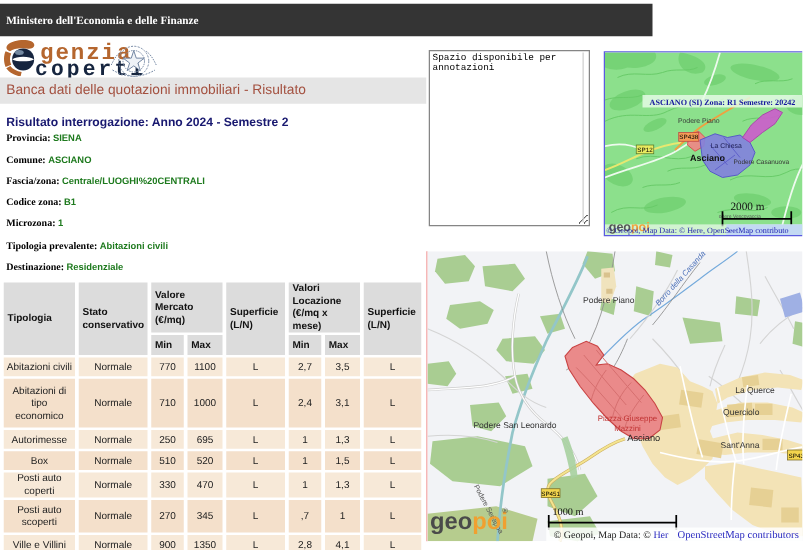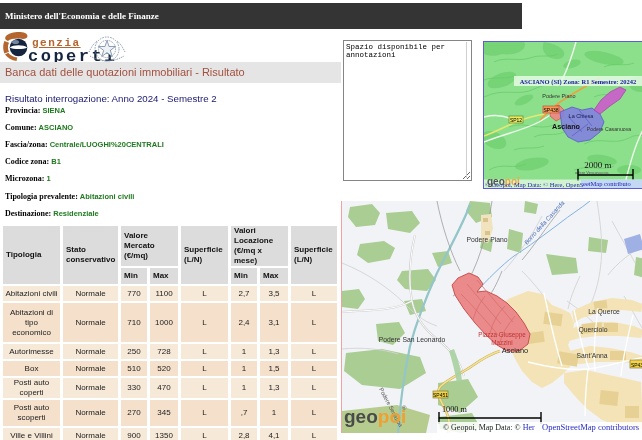--- a/index.html
+++ b/index.html
@@ -1,26 +1,26 @@
 <!DOCTYPE html>
 <html><head><meta charset="utf-8">
 <style>
 html,body{margin:0;padding:0;background:#fff;}
 #page{position:relative;width:642px;height:440px;overflow:hidden;background:#fff;
   font-family:"Liberation Sans",sans-serif;}
 #topbar{position:absolute;left:0;top:3px;width:522px;height:26px;background:#343434;
   color:#fff;font-family:"Liberation Serif",serif;font-weight:bold;font-size:9px;
   line-height:26px;padding-left:5px;box-sizing:border-box;}
 #logotxt1{position:absolute;left:32px;top:37px;font-family:"Liberation Mono",monospace;
-  font-weight:bold;font-size:11px;color:#b5662e;letter-spacing:1.5px;line-height:13px;text-decoration:underline;}
+  font-weight:bold;font-size:18px;color:#b5662e;letter-spacing:1.5px;line-height:13px;}
 #logotxt2{position:absolute;left:28px;top:49px;font-family:"Liberation Mono",monospace;
   font-weight:bold;font-size:17px;color:#16253f;letter-spacing:2.5px;line-height:15px;}
 #banner{position:absolute;left:0;top:62px;width:341px;height:21px;background:#e5e5e5;
   color:#a3503f;font-size:11px;line-height:21px;padding-left:5px;box-sizing:border-box;}
-#heading{position:absolute;left:5px;top:93px;font-weight:normal;font-size:9.7px;color:#191970;}
+#heading{position:absolute;left:5px;top:93px;font-weight:bold;font-size:9.7px;color:#191970;}
 .fld{position:absolute;left:5px;font-family:"Liberation Serif",serif;font-weight:bold;
   font-size:8px;color:#000;}
 .fld .v{font-family:"Liberation Sans",sans-serif;font-weight:bold;font-size:7.5px;color:#1e7a1e;}
 #qtable{position:absolute;left:0px;top:224px;border-collapse:separate;border-spacing:3px 2px;
   font-size:8px;color:#222;table-layout:fixed;}
 #qtable th{background:#dcdcdc;font-weight:bold;text-align:left;vertical-align:middle;
   padding:0 2px 0 3px;font-size:8px;line-height:10px;color:#111;}
 #qtable td{background:#f7e9d8;text-align:center;vertical-align:middle;padding:0;line-height:10px;}
 #qtable tr.alt td{background:#f4e0cb;}
 #anno{position:absolute;left:343px;top:40px;width:129px;height:141px;box-sizing:border-box;
@@ -110,21 +110,21 @@
           <td>1000</td>
           <td>L</td>
           <td>2,4</td>
           <td>3,1</td>
           <td>L</td>
         </tr>
     <tr>
           <td style="height:15px">Autorimesse</td>
           <td>Normale</td>
           <td>250</td>
-          <td>728</td>
+          <td>695</td>
           <td>L</td>
           <td>1</td>
           <td>1,3</td>
           <td>L</td>
         </tr>
     <tr class="alt">
           <td style="height:15px">Box</td>
           <td>Normale</td>
           <td>510</td>
           <td>520</td>

